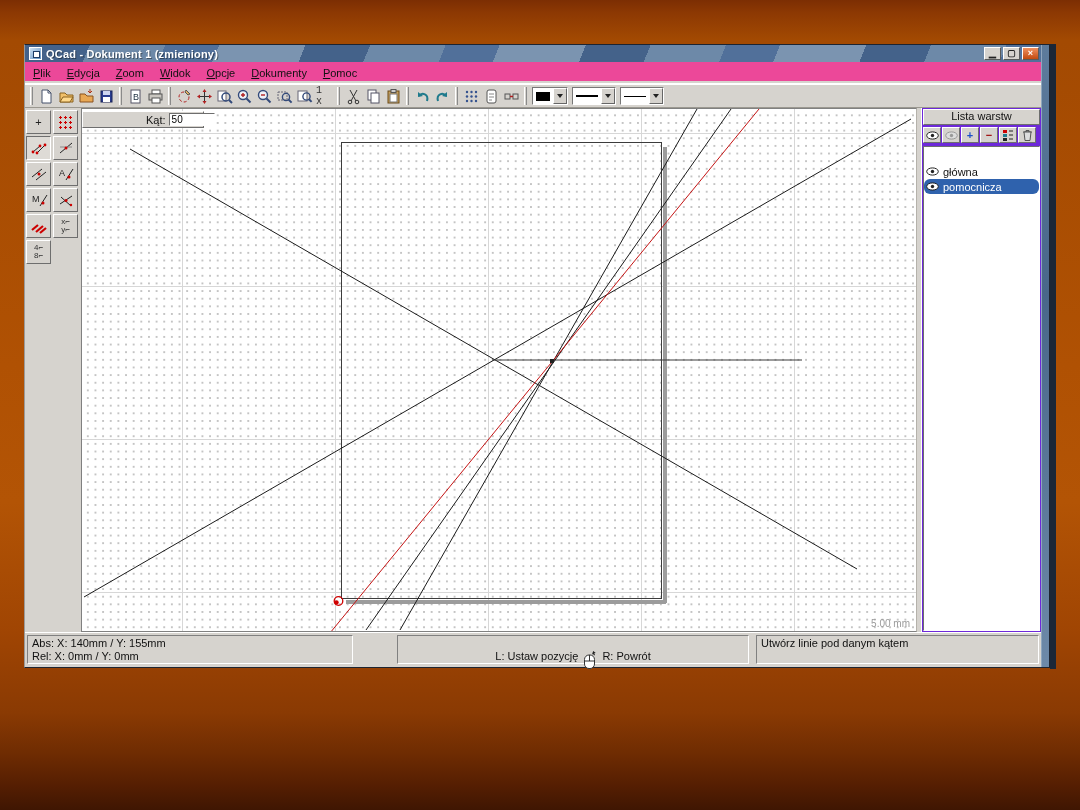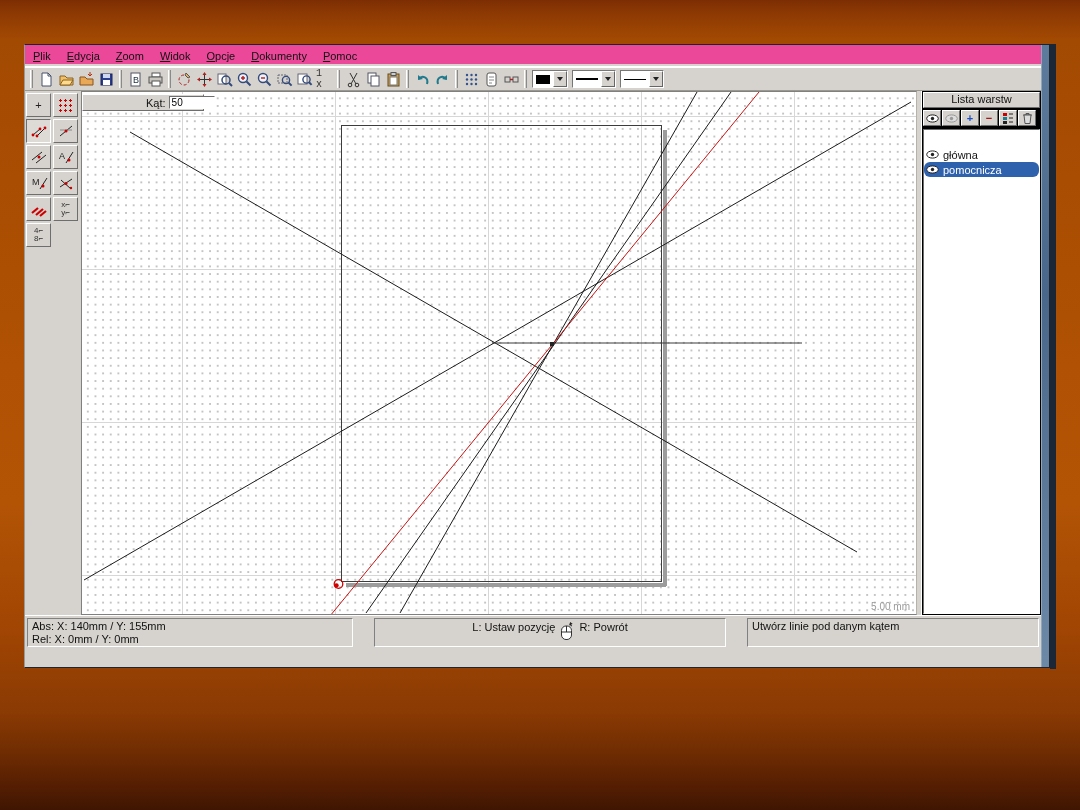--- a/index.html
+++ b/index.html
@@ -84,52 +84,61 @@
   .options-bar { position:absolute; left:0; top:2px; width:122px; height:17px;
     background:#d6d3ce; border:1px solid; border-color:#fff #6e6e6e #6e6e6e #fff;
     display:flex; align-items:center; font-size:11px; color:#111; z-index:5; }
   .options-bar label { margin:0 3px 0 38px;padding-left:25px; }
   .angle-input { width:46px; height:13px; font-size:10px; border:1px solid;
     border-color:#6e6e6e #fff #fff #6e6e6e; padding-left:2px;
     font-family:"Liberation Sans",sans-serif; }
   .scale-label { position:absolute; right:6px; bottom:2px; font-size:10px; color:#9a9a9a; }
 
   .panel-gap { width:4px; }
-  .layers { width:120px; display:flex; flex-direction:column; background:#000000;
+  .layers { width:120px; display:flex; flex-direction:column; background:#6d28d9;
     border-left:1px solid #fff; }
   .layers-title { height:16px; margin:1px; text-align:center; font-size:11px; color:#111;
     background:#d6d3ce; border:1px solid; border-color:#fff #6e6e6e #6e6e6e #fff; }
   .layers-tools { display:flex; padding:1px 1px 2px 1px; gap:1px; }
   .lt-btn { width:18px; height:16px; background:#d6d3ce; border:1px solid;
     border-color:#fff #6e6e6e #6e6e6e #fff; display:flex; align-items:center;
     justify-content:center; font-size:11px; font-weight:bold; }
   .lt-plus { color:#1b50c8; } .lt-minus { color:#a01010; }
   .layers-list { flex:1; margin:1px; background:#fff; border:1px solid;
     border-color:#6e6e6e #fff #fff #6e6e6e; padding-top:17px; font-size:11px; }
   .layer-row { height:15px; display:flex; align-items:center; gap:4px; padding-left:2px;
     color:#111; }
   .layer-row.selected { background:#2f62ad; color:#fff;border-radius:6px; }
 
   
-  .statusbar { height:33px; display:flex; gap:21px; padding:2px 2px 0 2px;
+  .statusbar { height:33px; display:flex; gap:7px; padding:2px 2px 0 2px;
     border-top:1px solid #fff; font-size:11px; color:#111; }
   .sfield { border:1px solid; border-color:#808080 #fff #fff #808080;
     padding:1px 4px; height:29px; }
   .sf1 { width:326px; line-height:13px; }
   .sf2 { width:352px; display:flex; align-items:flex-start; justify-content:center;
-    gap:5px; padding-top:2px; }
+    gap:5px; padding-top:14px;margin-left:37px; }
   .sf3 { flex:1; }
   .bottom-pad { height:4px; }
 </style>
 </head>
 <body>
 
 <div class="window">
   <div class="win-inner">
 
+    <div class="titlebar">
+      <div class="app-icon"></div>
+      <div class="title-text">QCad - Dokument 1 (zmieniony)</div>
+      <div class="tb-btns">
+        <div class="tb-btn">▁</div>
+        <div class="tb-btn">▢</div>
+        <div class="tb-btn close">×</div>
+      </div>
+    </div>
 
     <div class="menubar">
       <span class="menu-item"><span class="u">P</span><span>lik</span></span>
       <span class="menu-item"><span class="u">E</span><span>dycja</span></span>
       <span class="menu-item"><span class="u">Z</span><span>oom</span></span>
       <span class="menu-item"><span class="u">W</span><span>idok</span></span>
       <span class="menu-item"><span class="u">O</span><span>pcje</span></span>
       <span class="menu-item"><span class="u">D</span><span>okumenty</span></span>
       <span class="menu-item"><span class="u">P</span><span>omoc</span></span>
     </div>

